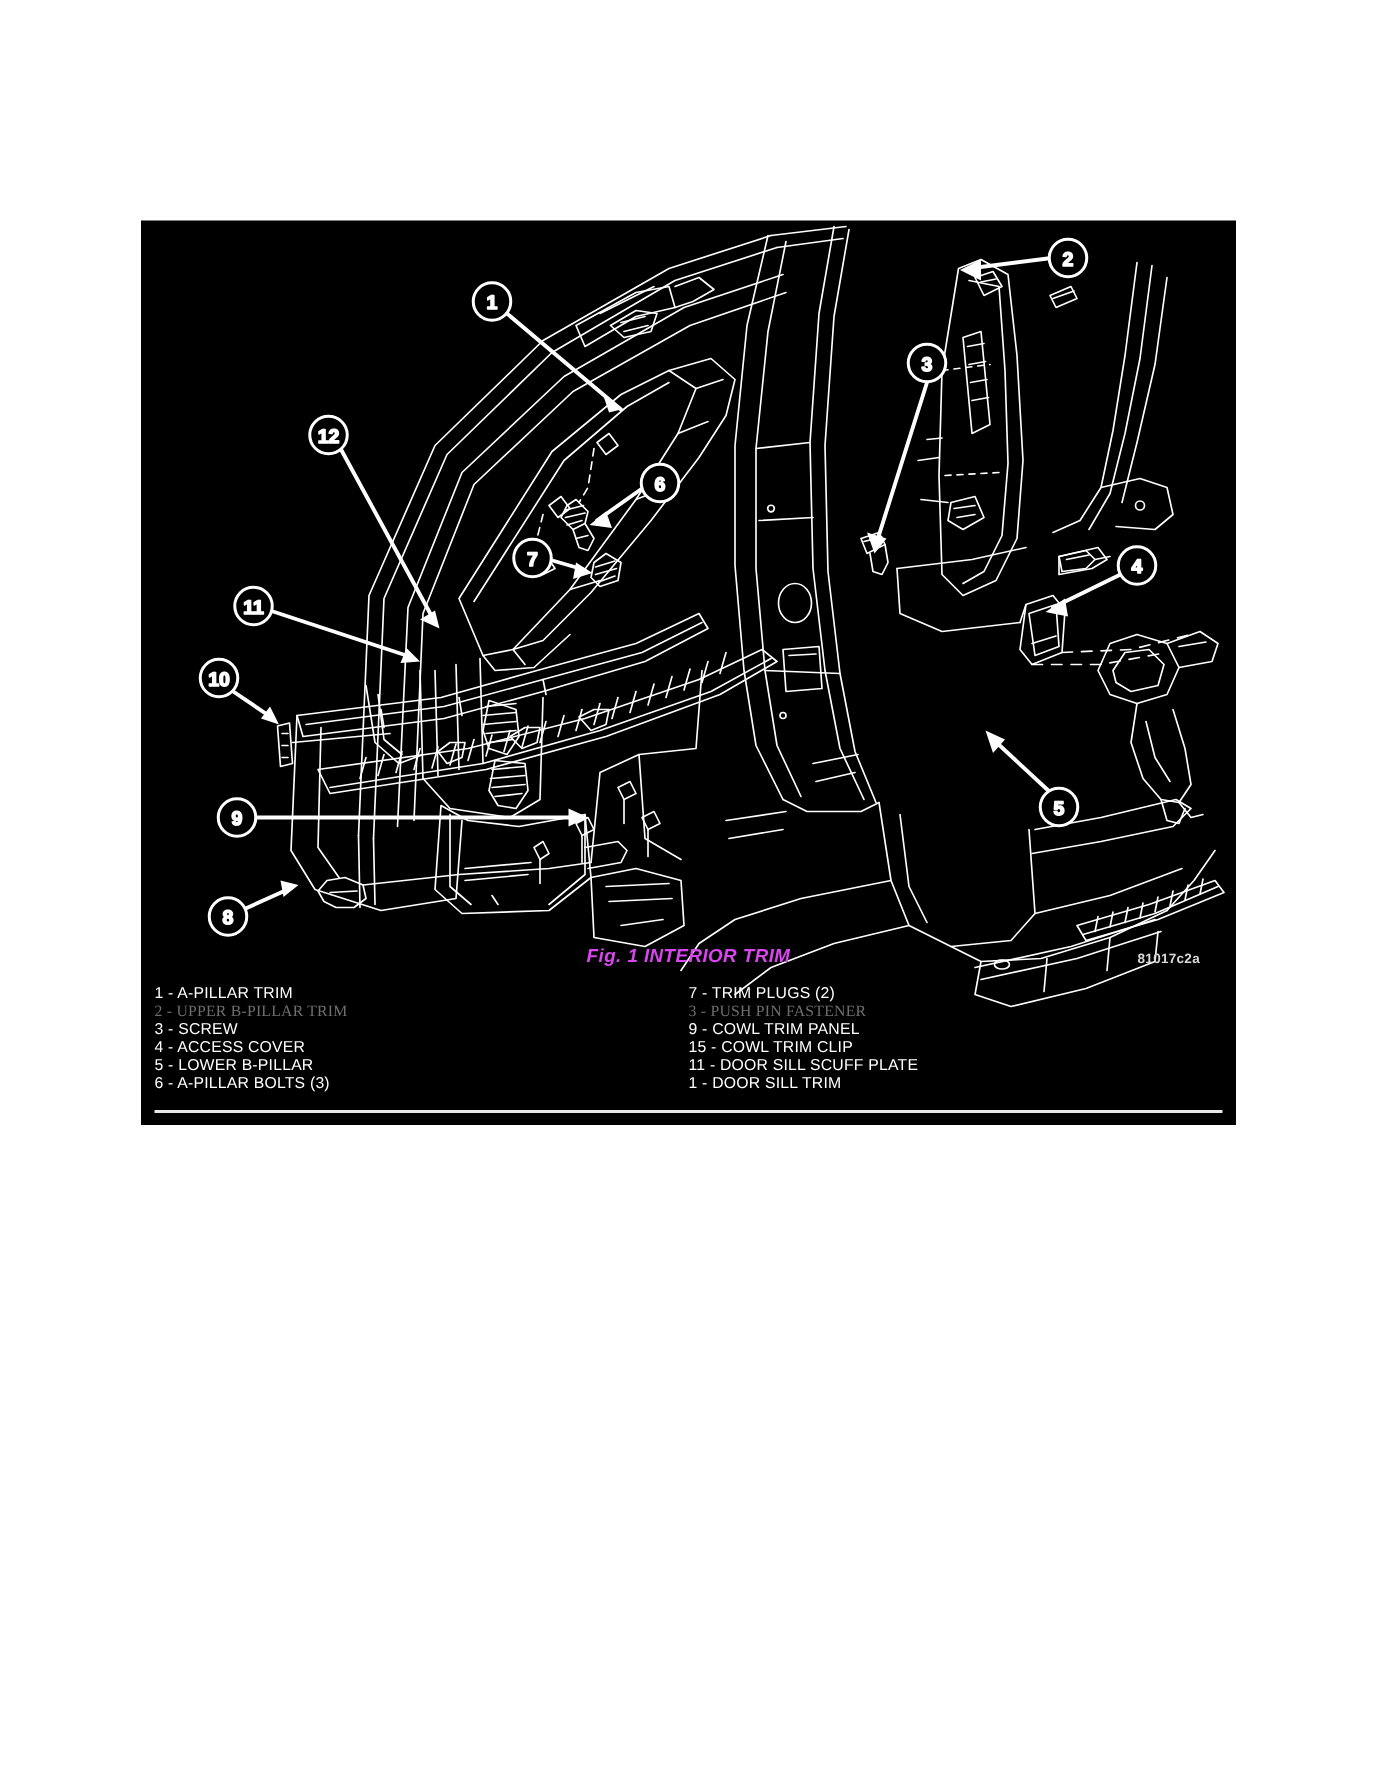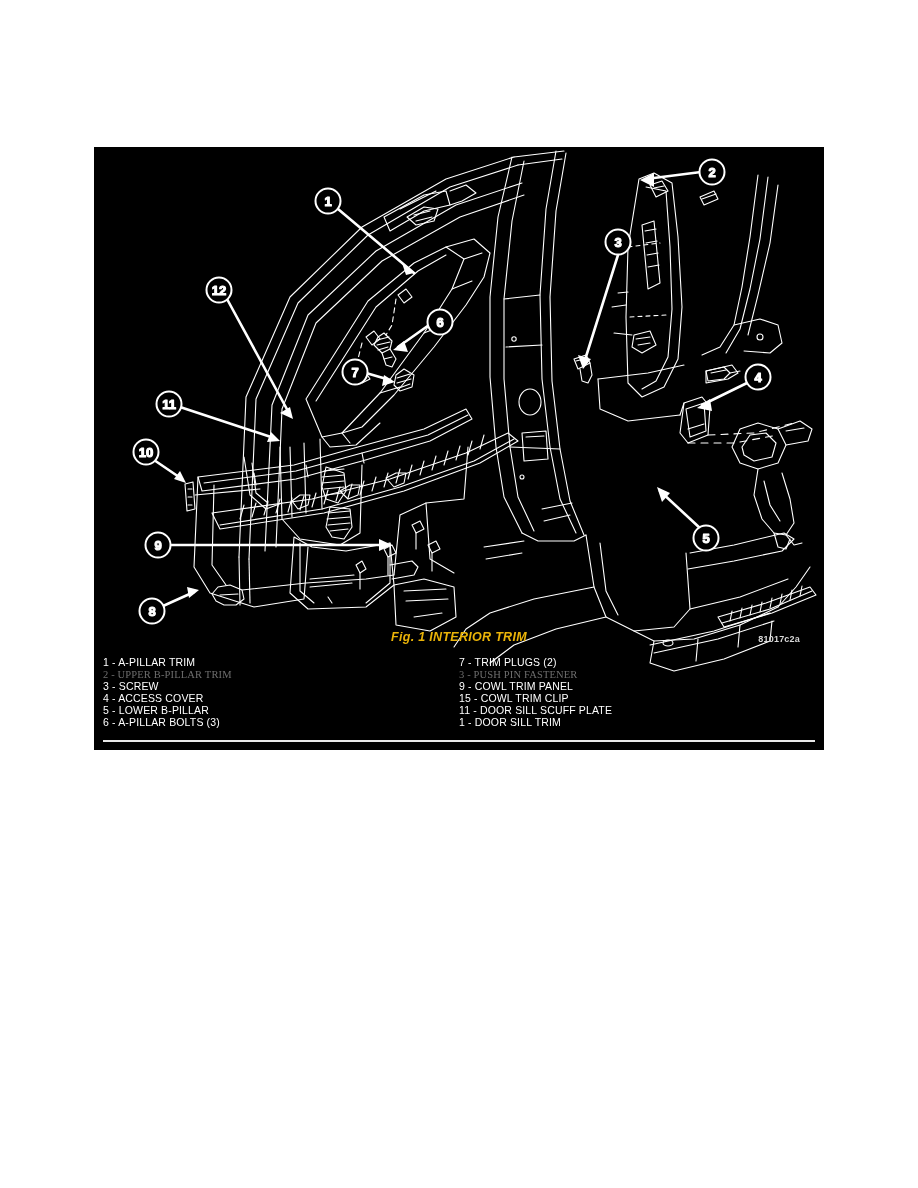--- a/index.html
+++ b/index.html
@@ -35,21 +35,21 @@
     width: 730px;
     height: 603px;
     display: block;
   }
   .fig-caption {
     position: absolute;
     left: 0;
     top: 483px;
     width: 730px;
     text-align: center;
-    color: #eab308;
+    color: #d946ef;
     font-size: 12.5px;
     font-weight: bold;
     font-style: italic;
     letter-spacing: 0.3px;
   }
   .artcode {
     position: absolute;
     right: 24px;
     top: 487px;
     color: #d8d8d8;

